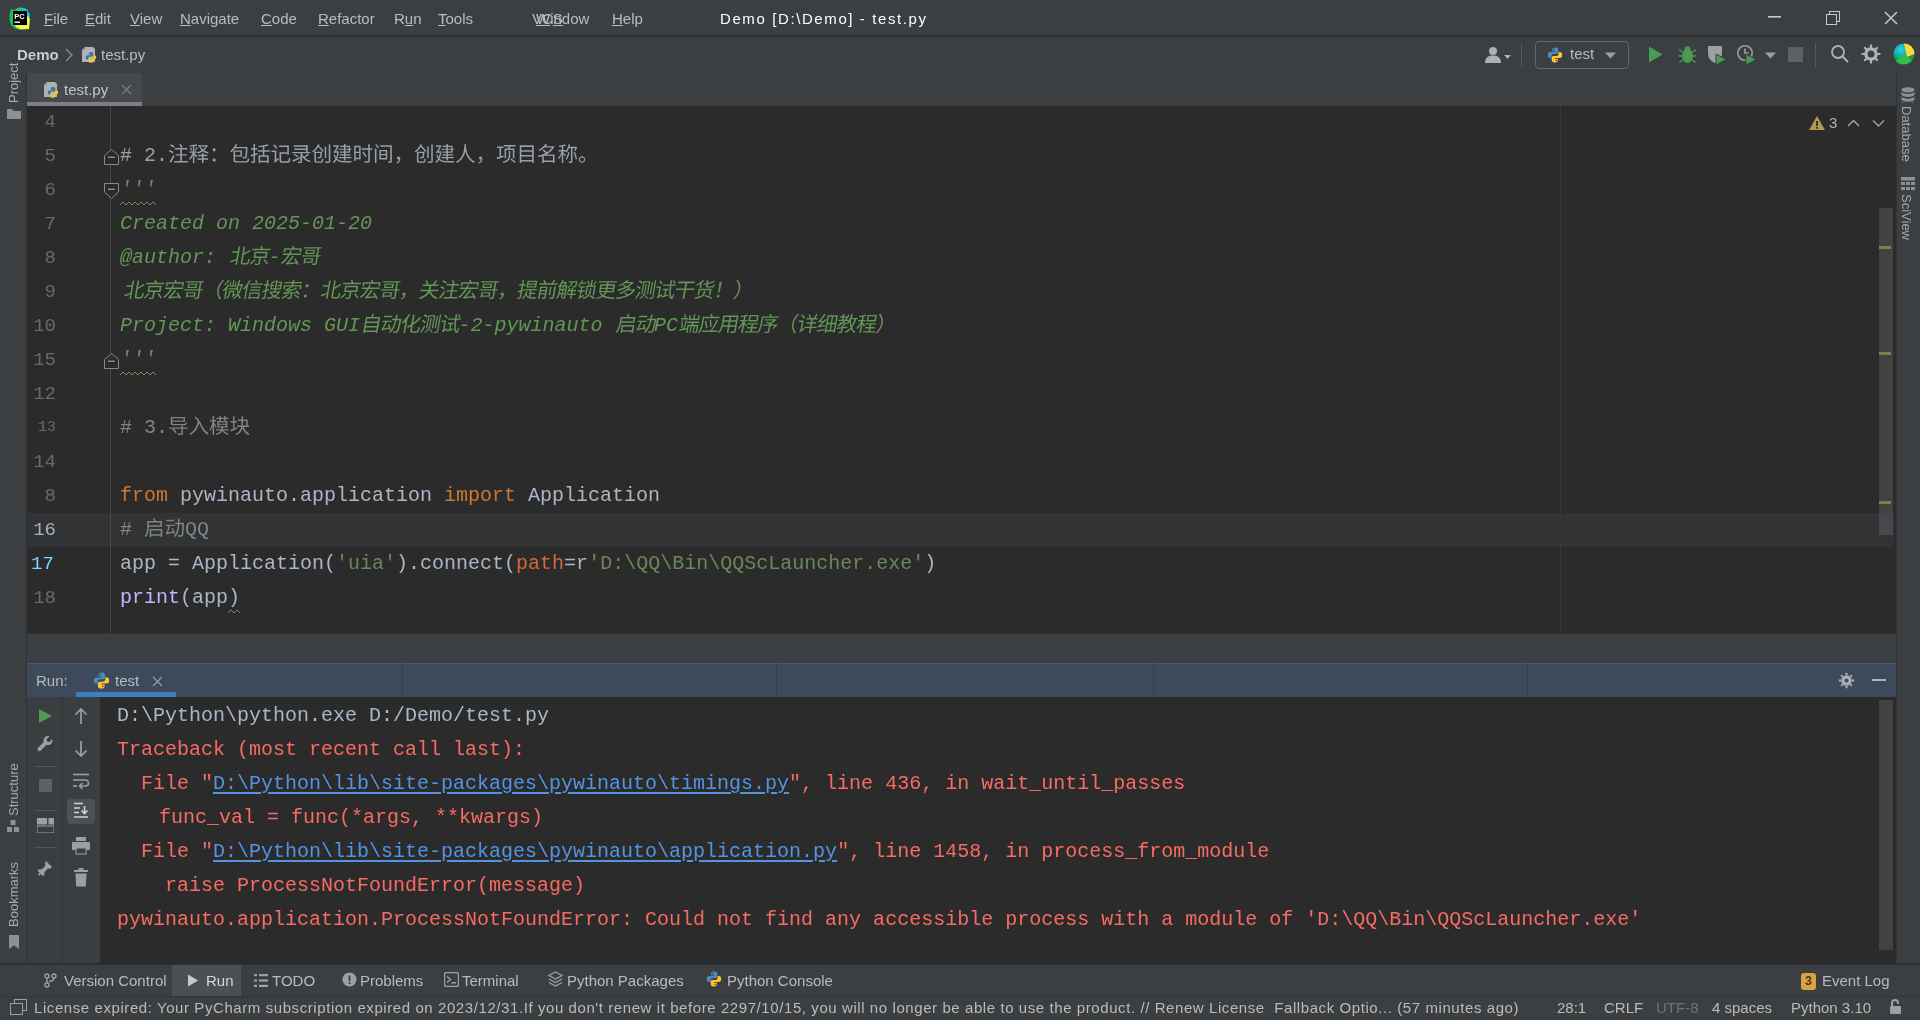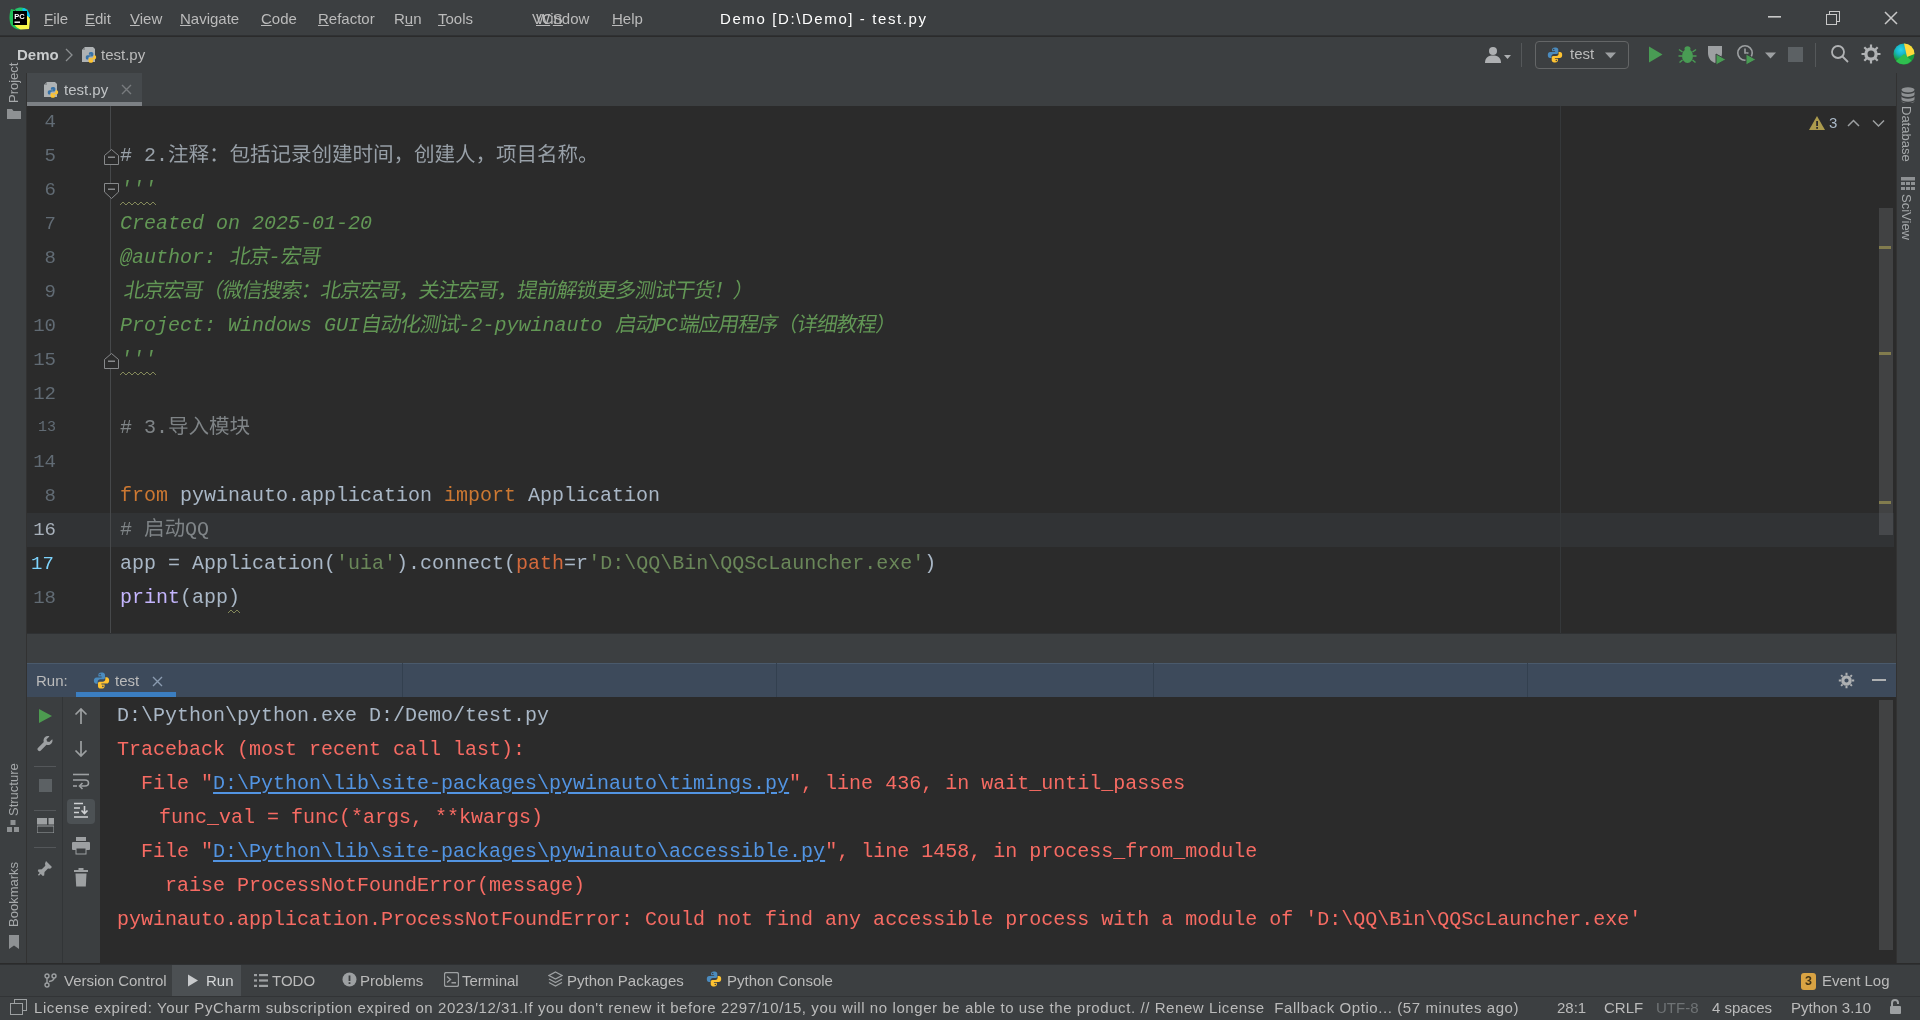--- a/index.html
+++ b/index.html
@@ -394,21 +394,21 @@
       <rect x="0" y="2" width="14" height="2"></rect>
       <rect x="4.5" y="0" width="5" height="2"></rect>
       <path d="M1.5 5.5 L12.5 5.5 L11.8 18.5 L2.2 18.5 Z"></path>
     </g>
   </svg>
 <div class="abs" style="left:100px;top:697px;width:1779px;height:266px;background:#2b2b2b;"></div>
 <div class="abs mono" style="left:117px;top:699px;"><span style="color:#a9b7c6;">D:\Python\python.exe D:/Demo/test.py</span></div>
 <div class="abs mono" style="left:117px;top:733px;"><span style="color:#f76b63;">Traceback (most recent call last):</span></div>
 <div class="abs mono" style="left:117px;top:767px;"><span style="color:#f76b63;">  File "</span><span style="color:#5294e2;text-decoration:underline;text-underline-offset:3px;text-align:center;">D:\Python\lib\site-packages\pywinauto\timings.py</span><span style="color:#f76b63;">", line 436, in wait_until_passes</span></div>
 <div class="abs mono" style="left:111px;top:801px;"><span style="color:#f76b63;">    func_val = func(*args, **kwargs)</span></div>
-<div class="abs mono" style="left:117px;top:835px;"><span style="color:#f76b63;">  File "</span><span style="color:#5294e2;text-decoration:underline;text-underline-offset:3px;">D:\Python\lib\site-packages\pywinauto\accessible.py</span><span style="color:#f76b63;">", line 1458, in process_from_module</span></div>
+<div class="abs mono" style="left:117px;top:835px;"><span style="color:#f76b63;">  File "</span><span style="color:#5294e2;text-decoration:underline;text-underline-offset:3px;">D:\Python\lib\site-packages\pywinauto\application.py</span><span style="color:#f76b63;">", line 1458, in process_from_module</span></div>
 <div class="abs mono" style="left:117px;top:869px;"><span style="color:#f76b63;">    raise ProcessNotFoundError(message)</span></div>
 <div class="abs mono" style="left:117px;top:903px;"><span style="color:#f76b63;">pywinauto.application.ProcessNotFoundError: Could not find any accessible process with a module of 'D:\QQ\Bin\QQScLauncher.exe'</span></div>
 <div class="abs" style="left:1879px;top:700px;width:14px;height:250px;background:rgba(164,170,175,0.18);"></div>
 <div class="abs" style="left:0;top:964px;width:1920px;height:32px;background:#3c3f41;border-top:1px solid #2f3133;"></div>
 <div class="abs" style="left:172px;top:965px;width:69px;height:31px;background:#4c5053;"></div>
 <svg class="abs" style="left:44px;top:973px;" width="13" height="15" viewBox="0 0 13 15">
     <g stroke="#9da0a2" stroke-width="1.4" fill="none">
       <circle cx="3" cy="3" r="2"></circle>
       <circle cx="10" cy="3" r="2"></circle>
       <circle cx="3" cy="12" r="2"></circle>

